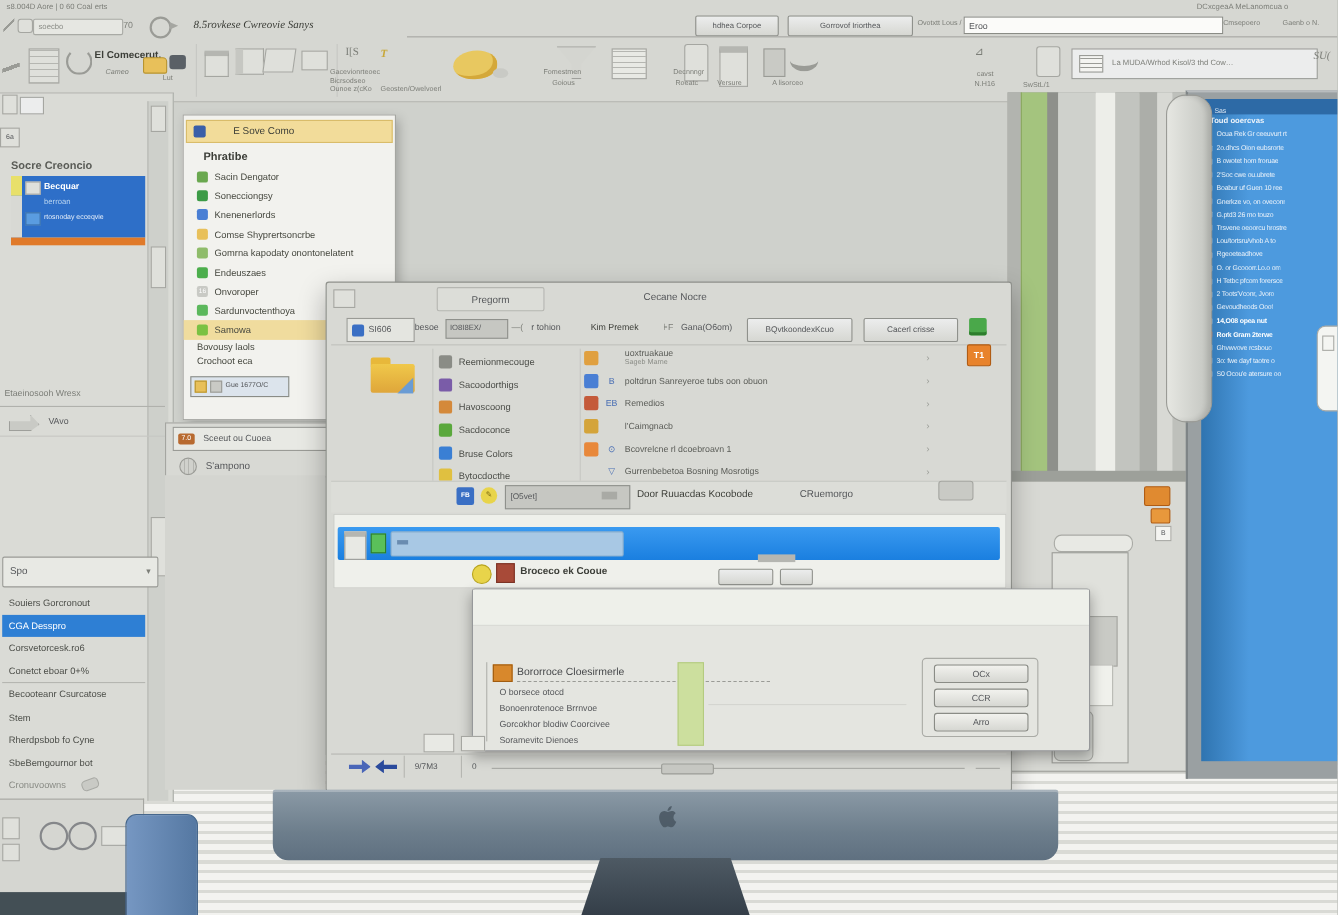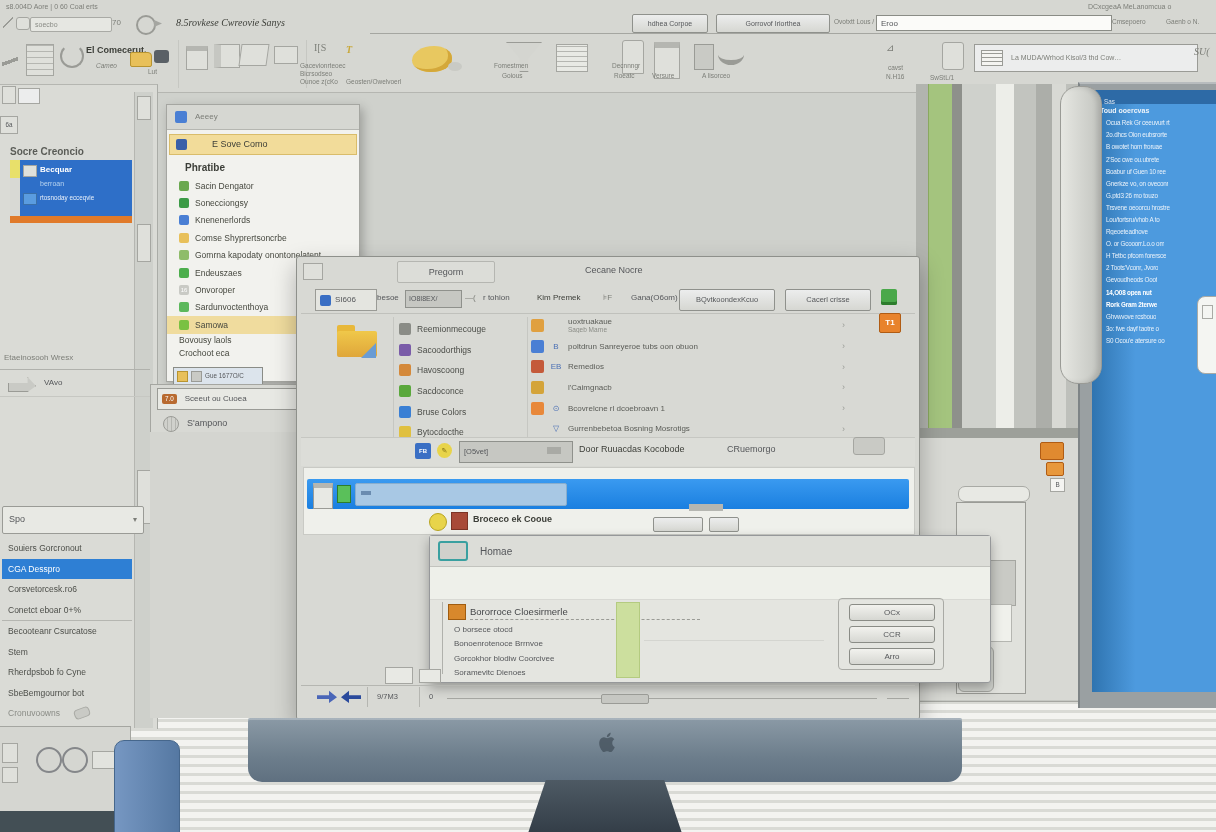--- a/index.html
+++ b/index.html
@@ -192,24 +192,20 @@
       <div class="sb-item">
         <span>SbeBemgournor bot</span>
       </div>
 
       <div class="sb-item dim">
         <span>Cronuvoowns</span>
       </div>
     </div>
 
   <div class="a" style="left:166px;top:104px;width:192px;height:276px;background:#f2f2ee;border:1px solid #a5a6a1;box-shadow:3px 4px 10px rgba(0,0,0,.25);">
-    <div class="row" style="height:24px;background:#d6d7d2;border-bottom:1px solid #b5b6b1;gap:8px;padding:0 8px;">
-      <span class="sq" style="width:12px;height:12px;background:#4a7fd4;border-radius:2px;"></span>
-      <span class="t8 gray">Aeeey</span>
-    </div>
     <div class="row" style="margin:4px 2px 0 2px;height:19px;background:#f2dc9a;border:1px solid #d9bc6a;gap:25px;padding:0 6px;">
       <span class="sq" style="width:11px;height:11px;background:#3a5fa8;border-radius:2px;"></span>
       <span class="t9 dark">E Sove Como</span>
     </div>
     <div class="t10 dark" style="margin:7px 0 4px 18px;font-weight:bold;">Phratibe</div>
     <div>
 
         <div class="menu-item">
           <span class="sq" style="background: rgb(106, 168, 79);"></span>
           <span>Sacin Dengator</span>
@@ -426,21 +422,21 @@
     <div class="a row bd t8" style="left:18px;top:32px;width:52px;height:20px;gap:4px;padding:0 4px;background:#e4e5e0;">
       <span class="sq" style="width:11px;height:11px;background:#3a6fc4;border-radius:2px;"></span>
       <span>SI606</span>
     </div>
     <div class="a t8" style="left:80px;top:37px;">besoe</div>
     <div class="a inset t7" style="left:108px;top:33px;width:52px;height:16px;line-height:16px;padding-left:3px;">IO8I8EX/</div>
     <span class="a t8 gray" style="left:168px;top:37px;">—(</span>
     <div class="a t8" style="left:186px;top:37px;">r tohion</div>
     <div class="a t8 dark" style="left:240px;top:37px;">Kim Premek</div>
     <span class="a t8 gray" style="left:306px;top:37px;">⊧F</span>
-    <div class="a t8" style="left:322px;top:37px;margin-left:12px;">Gana(O6om)</div>
+    <div class="a t8" style="left:322px;top:37px;">Gana(O6om)</div>
     <div class="a raised" style="left:382px;top:32px;width:94px;height:20px;font-size:7.5px;text-align:center;line-height:20px;">BQvtkoondexKcuo</div>
     <div class="a raised" style="left:488px;top:32px;width:84px;height:20px;font-size:7.5px;text-align:center;line-height:20px;">Cacerl crisse</div>
     <span class="a sq" style="left:584px;top:32px;width:16px;height:16px;background:#4aa84a;border-radius:2px;box-shadow:inset 0 -3px 0 #2d7d2d;"></span>
     <div class="a t8" style="left:582px;top:56px;width:20px;height:18px;background:#e8832c;border:1px solid #b05c14;border-radius:2px;color:#fff;font-weight:bold;text-align:center;line-height:18px;">T1</div>
 
     <div class="a vline" style="left:96px;top:60px;height:122px;"></div>
     <div class="a vline" style="left:230px;top:60px;height:122px;"></div>
     <span class="a sq" style="left:40px;top:68px;width:18px;height:8px;background:#e8b83a;border-radius:2px 2px 0 0;"></span>
     <span class="a sq" style="left:40px;top:74px;width:40px;height:26px;background:linear-gradient(#f0c84a,#dfa63a);border-radius:2px;"></span>
     <span class="a sq" style="left:64px;top:86px;width:15px;height:15px;background:#6a9cd4;clip-path:polygon(0 100%,100% 0,100% 100%);"></span>
@@ -538,24 +534,20 @@
       <span class="a sq" style="left:54px;top:12px;width:10px;height:4px;background:#6a8cb0;"></span>
       <span class="a sq" style="left:382px;top:25px;width:34px;height:7px;background:#b5b6b1;"></span>
     </div>
     <span class="a sq" style="left:132px;top:256px;width:16px;height:16px;background:#e8d44a;border:1px solid #b8a420;border-radius:50%;"></span>
     <span class="a sq" style="left:154px;top:255px;width:15px;height:16px;background:#a84a38;border:1px solid #7c3426;"></span>
     <div class="a t9 dark" style="left:176px;top:258px;font-weight:bold;">Broceco ek Cooue</div>
     <div class="a raised" style="left:356px;top:260px;width:48px;height:13px;"></div>
     <div class="a raised" style="left:412px;top:260px;width:28px;height:13px;"></div>
 
     <div class="a" style="left:132px;top:278px;width:560px;height:146px;background:#e4e5e0;border:1px solid #96989a;border-radius:3px;box-shadow:0 5px 12px rgba(0,0,0,.3);">
-      <div class="row" style="height:30px;background:#dcddd8;border-bottom:1px solid #c2c3be;gap:12px;padding:0 8px;">
-        <span class="sq" style="width:26px;height:16px;background:#d0d1cc;border:2px solid #3aa0a0;border-radius:3px;"></span>
-        <span class="t10" style="color:#54565a;">Homae</span>
-      </div>
       <div style="height:32px;background:#eef0ea;border-bottom:1px solid #d8d9d4;"></div>
       <span class="a" style="left:12px;top:66px;width:1px;height:72px;background:#b0b1ac;"></span>
       <span class="a sq" style="left:18px;top:68px;width:16px;height:14px;background:#d8882c;border:1px solid #a05c10;"></span>
       <div class="a" style="left:40px;top:70px;width:230px;border-bottom:1px dashed #9a9b96;padding-bottom:2px;font-size:9.5px;color:#46484a;">Bororroce Cloesirmerle</div>
       <div class="a" style="left:24px;top:86px;width:210px;">
 
           <div class="opt">
             <span>O borsece otocd</span>
           </div>
 

